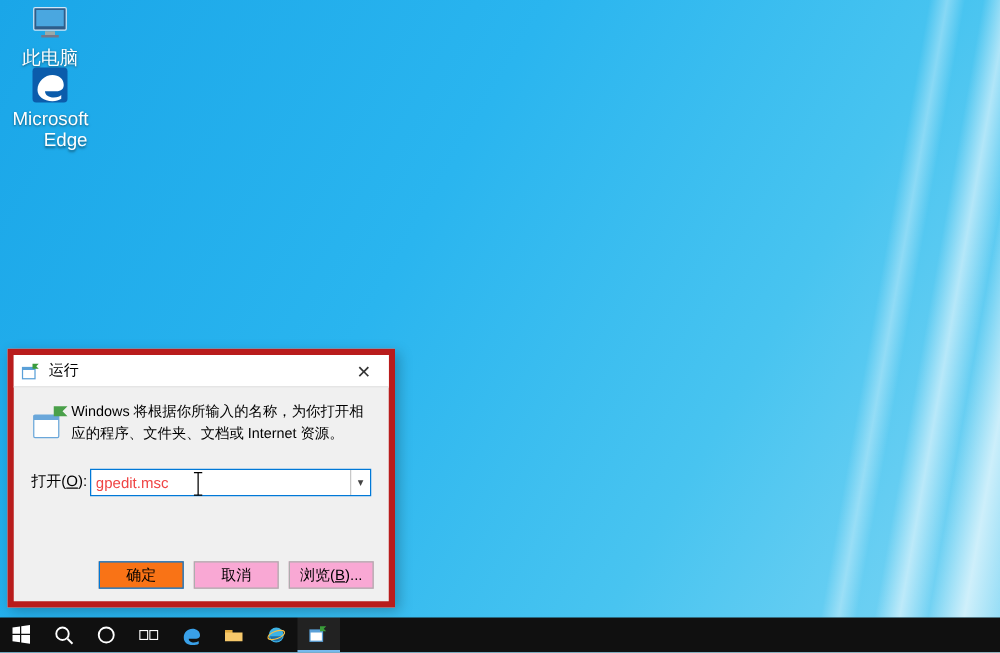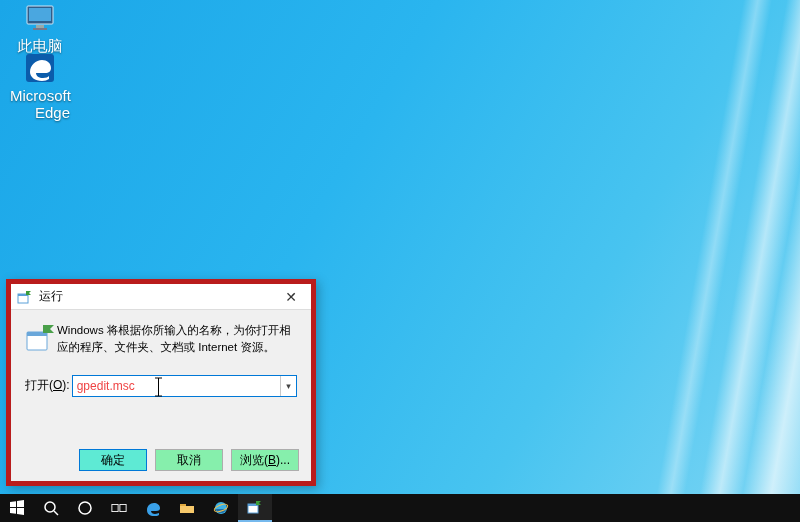--- a/index.html
+++ b/index.html
@@ -68,24 +68,24 @@
   .combo .caret-ibeam {
     position: absolute; left: 82px; top: 1px; bottom: 1px; width: 7px;
     pointer-events: none; color: #000;
   }
 
   .btn-row {
     position: absolute; bottom: 10px; right: 12px; display: flex; gap: 8px;
   }
   .btn {
     min-width: 68px; height: 22px; font-size: 12px; color: #000;
-    background: #86efac; border: 1px solid #adadad; cursor: pointer;
+    background: #f9a8d4; border: 1px solid #adadad; cursor: pointer;
     display: flex; align-items: center; justify-content: center;
   }
-  .btn.primary { border: 1.5px solid #0078d7; background: #5eead4; }
+  .btn.primary { border: 1.5px solid #0078d7; background: #f97316; }
   .btn u { text-decoration: underline; }
 
   
   .taskbar {
     position: absolute; left: 0; right: 0; bottom: 0; height: 28px;
     background: #101010; display: flex; align-items: stretch;
   }
   .tb-btn {
     width: 34px; display: flex; align-items: center; justify-content: center;
     color: #fff; cursor: pointer;

